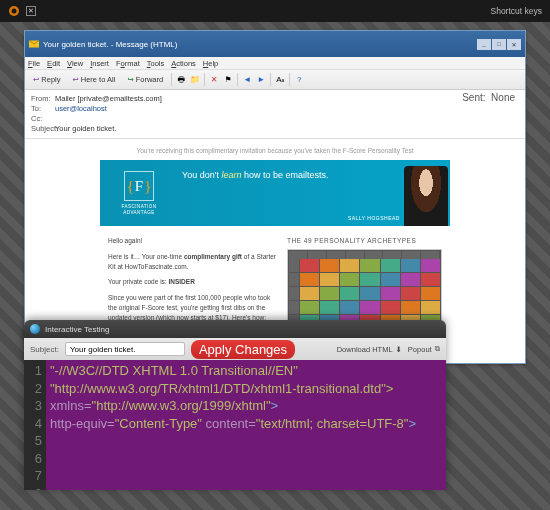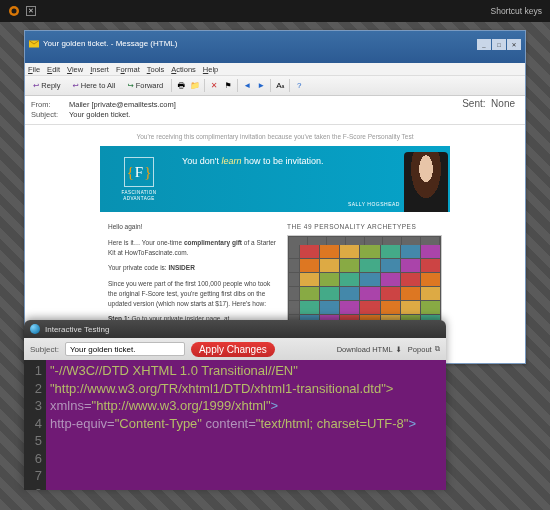--- a/index.html
+++ b/index.html
@@ -2,33 +2,33 @@
 <html><head>
 <meta charset="utf-8">
 <style>
 *{box-sizing:border-box;margin:0;padding:0;font-family:"Segoe UI",Tahoma,sans-serif}
 body{width:550px;height:510px;overflow:hidden;background:repeating-linear-gradient(45deg,#5a5a5a 0 8px,#4d4d4d 8px 16px)}
 .topbar{height:22px;background:#1a1a1a;color:#bbb;display:flex;align-items:center;padding:0 8px;font-size:8.5px}
 .topbar .left{display:flex;align-items:center;gap:6px}
 .topbar .x{width:10px;height:10px;border:1px solid #888;display:flex;align-items:center;justify-content:center;font-size:7px;color:#ccc}
 .topbar .spacer{flex:1}
 .mailwin{position:absolute;left:24px;top:30px;width:502px;height:334px;background:#ececec;border:1px solid #7a9ac0;display:flex;flex-direction:column;box-shadow:0 1px 3px rgba(0,0,0,0.3)}
-.titlebar{height:32px;background:linear-gradient(#3b6ea5,#2b5a93);color:#fff;display:flex;align-items:flex-start;padding:8px 4px;font-size:8px}
+.titlebar{height:26px;background:linear-gradient(#3b6ea5,#2b5a93);color:#fff;display:flex;align-items:center;padding:8px 4px;font-size:8px}
 .titlebar .icon{width:10px;height:10px;margin-right:4px}
 .titlebar .spacer{flex:1}
 .titlebar .winbtn{width:14px;height:11px;background:#c9d6e8;margin-left:1px;display:flex;align-items:center;justify-content:center;font-size:6px;color:#333}
 .menubar{height:13px;background:#f3f3f3;display:flex;align-items:center;padding:0 3px;font-size:7.5px;gap:7px;color:#333;border-bottom:1px solid #ddd}
 .menubar span u{text-decoration:underline}
 .toolbar{height:20px;background:linear-gradient(#f6f6f6,#e8e8e8);display:flex;align-items:center;padding:0 3px;gap:2px;border-bottom:1px solid #ccc}
 .tbtn{height:15px;padding:0 4px;font-size:7.5px;display:flex;align-items:center;gap:2px;border:1px solid transparent;border-radius:2px;color:#333}
 .tsep{width:1px;height:13px;background:#ccc;margin:0 1px}
 .ticon{width:12px;height:12px;display:flex;align-items:center;justify-content:center;font-size:8px}
 .headers{background:#fff;padding:4px 6px;font-size:7.5px;color:#333;border-bottom:1px solid #ddd}
 .hrow{display:flex;margin-bottom:1px}
-.hlbl{width:38px;color:#555}
+.hlbl{width:24px;color:#555}
 .hval{color:#1a4a8a}
 .hval.black{color:#333}
 .sent{position:absolute;right:10px;top:2px;font-size:10px;color:#555}
 .headers{position:relative}
 .body{flex:1;background:#fff;overflow:hidden;padding:8px 10px 0;font-size:6.5px;color:#999;text-align:center}
 .emailcard{margin:6px auto 0;width:350px;text-align:left;background:#fff}
 .hero{height:66px;background:linear-gradient(90deg,#0891b2,#06a3c9);display:flex;position:relative;color:#fff}
 .hero-logo{width:78px;display:flex;flex-direction:column;align-items:center;justify-content:center}
 .logobox{width:30px;height:30px;border:1px solid rgba(255,255,255,0.7);display:flex;align-items:center;justify-content:center;font-size:15px;font-family:Georgia,serif}
 .logobox::before{content:"{";color:#f59e0b;margin-right:1px}
@@ -49,21 +49,21 @@
 .gridhdr div{flex:1;border-right:1px solid #555}
 .gridrows{display:grid;grid-template-columns:10px repeat(7,1fr);grid-auto-rows:13px;gap:1px}
 .gside{background:#666}
 .gc{background:var(--c)}
 .devpanel{position:absolute;left:24px;top:320px;width:422px;height:170px;display:flex;flex-direction:column;border-radius:6px 6px 0 0;overflow:hidden;box-shadow:0 -2px 8px rgba(0,0,0,0.4)}
 .devhdr{height:18px;background:linear-gradient(#4a4a4a,#333);display:flex;align-items:center;padding:0 6px;font-size:8px;color:#ddd;gap:5px}
 .devhdr .orb{width:10px;height:10px;border-radius:50%;background:radial-gradient(circle at 30% 30%,#7dd3fc,#0369a1)}
 .subjbar{height:22px;background:linear-gradient(#e8e8e8,#d8d8d8);display:flex;align-items:center;padding:0 6px;font-size:8px;gap:6px}
 .subjbar label{color:#555}
 .subjbar input{flex:1;max-width:165px;height:14px;border:1px solid #bbb;border-radius:2px;padding:0 4px;font-size:8px}
-.apply{background:linear-gradient(#e53935,#c62828);color:#fff;border:none;border-radius:8px;padding:2px 8px;font-size:10px}
+.apply{background:linear-gradient(#e53935,#c62828);color:#fff;border:none;border-radius:8px;padding:2px 8px;font-size:13px}
 .dlink{color:#444;font-size:7.5px;display:flex;align-items:center;gap:3px}
 .editor{flex:1;background:#701a75;display:flex;font-family:Consolas,monospace;font-size:13px;line-height:1.35;overflow:hidden}
 .gutter{width:22px;background:#2a2a2a;color:#777;text-align:right;padding:2px 4px 0 0}
 .code{flex:1;padding:2px 4px 0;color:#ccc;white-space:pre}
 .t-doc{color:#7aa6da}.t-tag{color:#7aa6da}.t-attr{color:#b294bb}.t-str{color:#b5bd68}
 </style>
 </head>
 <body>
 
 <div class="topbar">
@@ -127,34 +127,42 @@
     <div class="tsep"></div>
     <div class="ticon" style="color:#26c">?</div>
   </div>
   <div class="headers">
     <div class="sent"><span>Sent:</span>&nbsp;&nbsp;<span>None</span></div>
     <div class="hrow">
         <span class="hlbl">From:</span>
         <span class="hval black">Mailer [private@emailtests.com]</span>
       </div>
     <div class="hrow">
+        <span class="hlbl">To:</span>
+        <span class="hval">user@localhost</span>
+      </div>
+    <div class="hrow">
+        <span class="hlbl">Cc:</span>
+        <span class="hval"></span>
+      </div>
+    <div class="hrow">
         <span class="hlbl">Subject:</span>
         <span class="hval black">Your golden ticket.</span>
       </div>
   </div>
   <div class="body">
     <span>You're receiving this complimentary invitation because you've taken the F-Score Personality Test</span>
     <div class="emailcard">
       <div class="hero">
         <div class="hero-logo">
           <div class="logobox">F</div>
           <div class="logolbl" id="brandname">FASCINATION<br>ADVANTAGE</div>
         </div>
         <div class="hero-text">
-          <div><span>You don't </span><em>learn</em><span> how to be invitation.</span></div>
+          <div><span>You don't </span><em>learn</em><span> how to be emailtests.</span></div>
         </div>
         <div class="hero-name">SALLY HOGSHEAD</div>
         <div class="hero-photo"></div>
       </div>
       <div class="emailbody">
         <div class="leftcol">
           <p>Hello again!</p>
           <p><span>Here is it… Your one-time </span><b>complimentary gift</b><span> of a Starter Kit at HowToFascinate.com.</span></p>
           <p><span>Your private code is: </span><b>INSIDER</b></p>
           <p>Since you were part of the first 100,000 people who took the original F-Score test, you're getting first dibs on the updated version (which now starts at $17). Here's how:</p>

